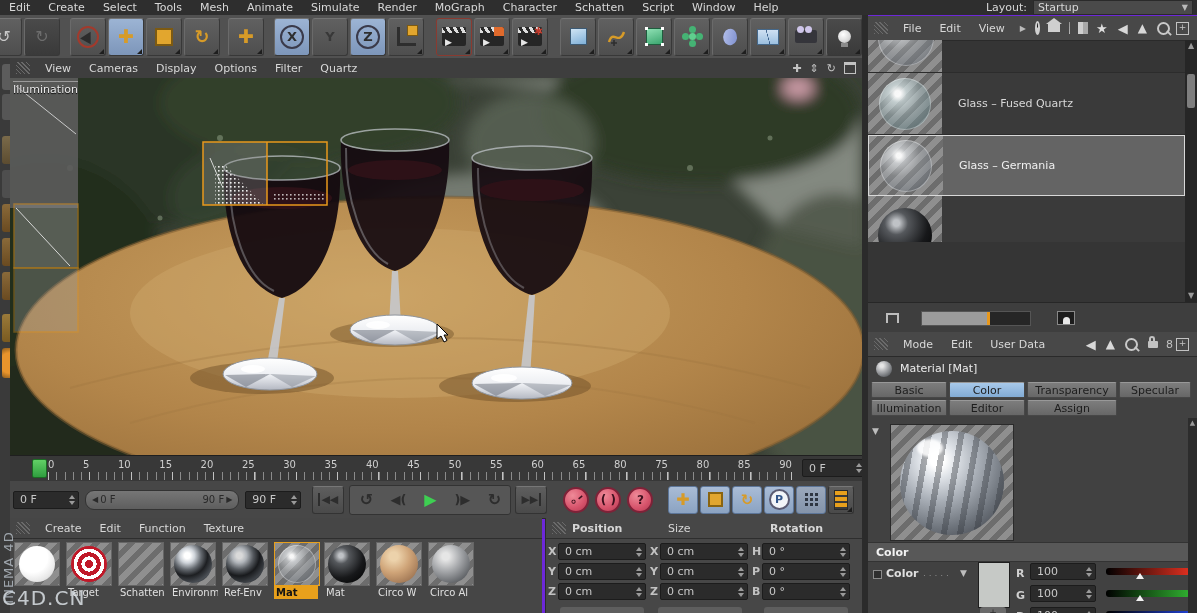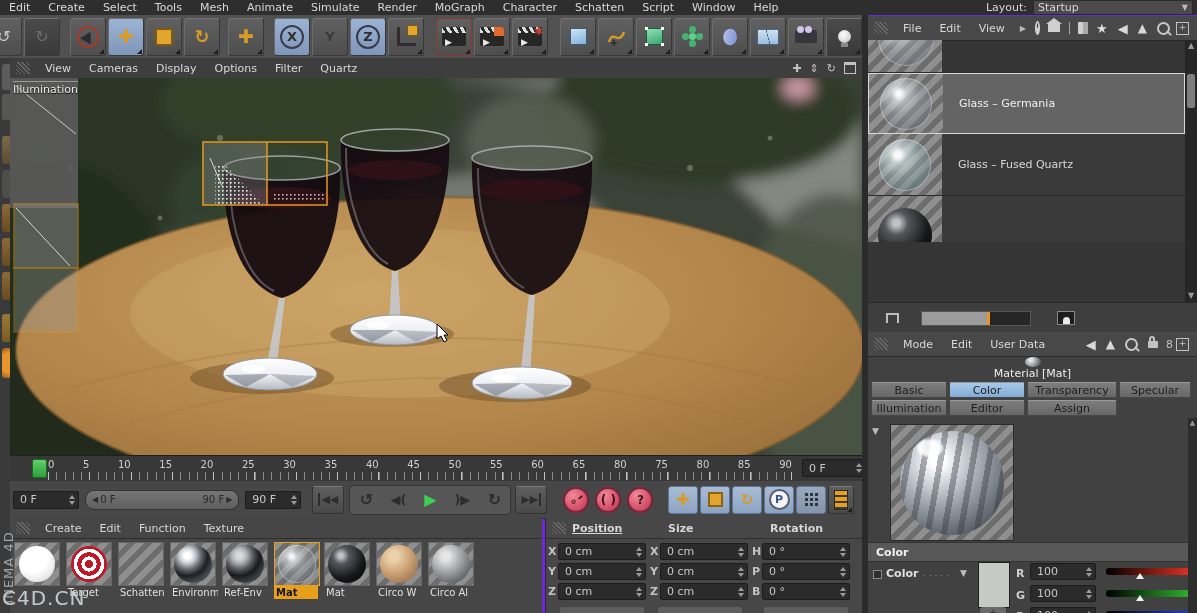--- a/index.html
+++ b/index.html
@@ -518,22 +518,22 @@
           <div class="sph sph-grey" style="width:38px;height:38px;"></div>
           </div>
         <div class="thumb-label" style="width:44px;">Circo Al</div>
       </div>
     </div>
   </div>
 
   <div class="abs" style="left:545px;top:518px;width:323px;height:95px;background:#474747;border-left:1px solid #2c2c2c;">
     <div class="row" style="height:20px;border-bottom:1px solid #2e2e2e;">
       <span class="grip"></span>
-      <span style="font-weight:bold;width:96px;text-decoration:underline;">Position</span>
-      <span style="font-weight:bold;width:102px;">Size</span>
+      <span style="font-weight:bold;width:96px;">Position</span>
+      <span style="font-weight:normal;width:102px;">Size</span>
       <span style="font-weight:bold;">Rotation</span>
     </div>
     <div class="row" style="padding:4px 2px 0 2px;align-items:flex-start;gap:4px;">
 
       <div>
         <div class="row" style="margin-bottom:3px;">
             <span style="width:10px;font-weight:bold;color:#c2c2c2;">X</span>
           <div class="fld" style="width:88px;height:17px;">
               <span>0 cm</span>
               <span class="st"></span>
@@ -631,32 +631,32 @@
     </div>
 
     <div class="abs" style="left:0;top:24px;width:317px;height:262px;overflow:hidden;">
 
       <div class="row" style="height:32px;border-bottom:1px solid #2c2c2c;">
         <div class="stripes" style="width:74px;height:32px;position:relative;overflow:hidden;">
           <div class="sph sph-glass" style="position:absolute;left:10px;top:-30px;width:56px;height:56px;"></div>
           </div>
       </div>
 
+      <div class="row" style="height:61px;border-bottom:1px solid #2c2c2c;background:#3a3a3a;">
+        <div class="stripes" style="width:74px;height:61px;display:flex;align-items:center;justify-content:center;">
+          <div class="sph sph-glass" style="width:52px;height:52px;background:radial-gradient(circle at 36% 30%,rgba(255,255,255,.95) 0 6%,rgba(222,238,240,.65) 18%,rgba(170,200,205,.35) 45%,rgba(100,130,135,.5) 75%,rgba(70,90,95,.65) 100%);"></div>
+          </div>
+        <span style="margin-left:16px;color:#d8d8d8;">Glass – Fused Quartz</span>
+      </div>
+
       <div class="row" style="height:61px;border:1px solid #d8d8d8;box-sizing:border-box;background:#646464;">
         <div class="stripes" style="width:74px;height:59px;display:flex;align-items:center;justify-content:center;">
           <div class="sph sph-glass" style="width:52px;height:52px;"></div>
           </div>
         <span style="margin-left:16px;color:#f0f0f0;">Glass – Germania</span>
-      </div>
-
-      <div class="row" style="height:61px;border-bottom:1px solid #2c2c2c;background:#3a3a3a;">
-        <div class="stripes" style="width:74px;height:61px;display:flex;align-items:center;justify-content:center;">
-          <div class="sph sph-glass" style="width:52px;height:52px;background:radial-gradient(circle at 36% 30%,rgba(255,255,255,.95) 0 6%,rgba(222,238,240,.65) 18%,rgba(170,200,205,.35) 45%,rgba(100,130,135,.5) 75%,rgba(70,90,95,.65) 100%);"></div>
-          </div>
-        <span style="margin-left:16px;color:#d8d8d8;">Glass – Fused Quartz</span>
       </div>
 
 
       <div class="row" style="height:46px;background:#3a3a3a;">
         <div class="stripes" style="width:74px;height:46px;position:relative;overflow:hidden;">
           <div class="sph sph-black" style="position:absolute;left:10px;top:12px;width:54px;height:54px;"></div>
           </div>
       </div>
     </div>
 
@@ -683,21 +683,21 @@
       <span class="menu-item">Edit</span>
       <span class="menu-item">User Data</span>
       <span style="flex:1"></span>
       <span style="color:#d8d8d8;font-size:13px;margin:0 5px;">◀</span>
       <span style="color:#d8d8d8;font-size:12px;margin:0 5px;">▲</span>
       <span class="mag" style="margin:0 5px;"></span>
       <span class="lock" style="margin:0 5px;"></span>
       <span style="color:#c2c2c2;font-size:11px;margin:0 3px;">8</span>
       <span class="plusbox" style="margin-right:8px;">+</span>
     </div>
-    <div class="row" style="height:23px;flex-direction:column;">
+    <div class="row" style="height:23px;">
       <span class="sph sph-grey" style="width:16px;height:16px;margin:0 8px 0 8px;"></span>
       <span style="color:#ececec;">Material [Mat]</span>
     </div>
 
     <div class="row" style="padding:1px 2px 0 2px;">
       <div class="tab" style="width:76px;">
           <span>Basic</span>
         </div>
       <div class="tab active" style="width:76px;">
           <span>Color</span>

